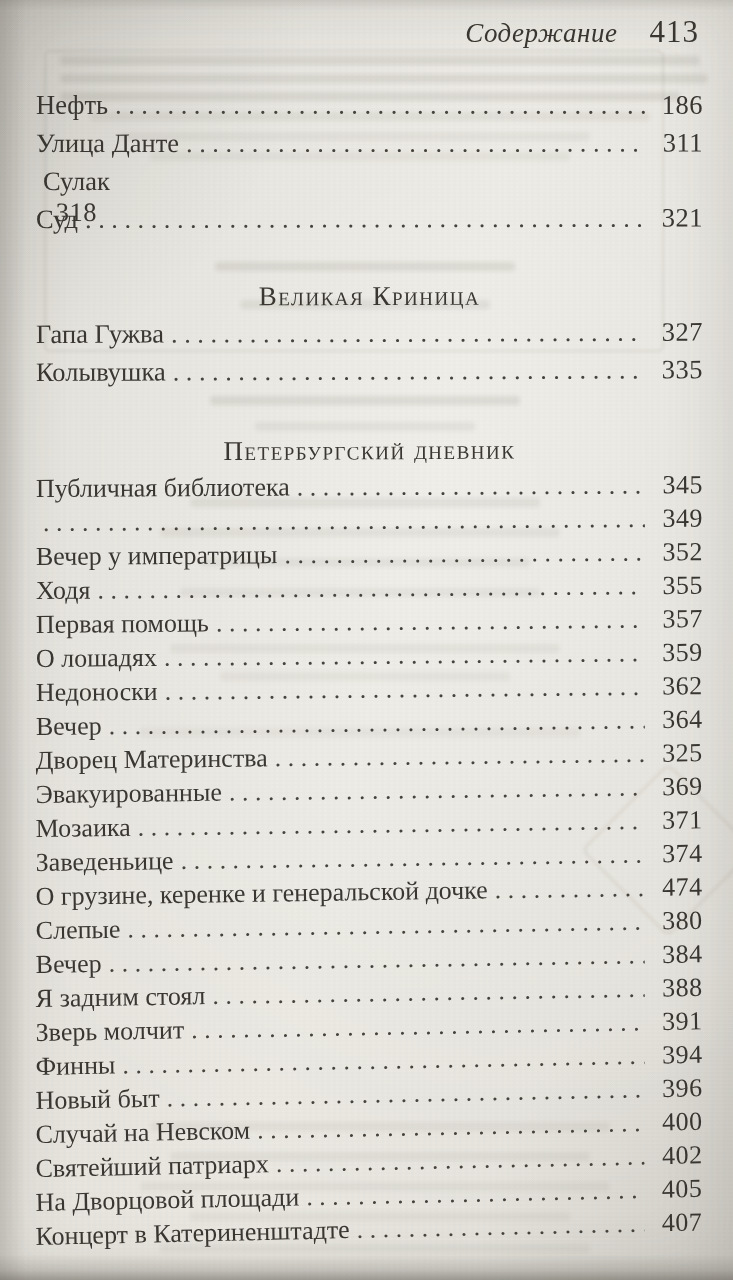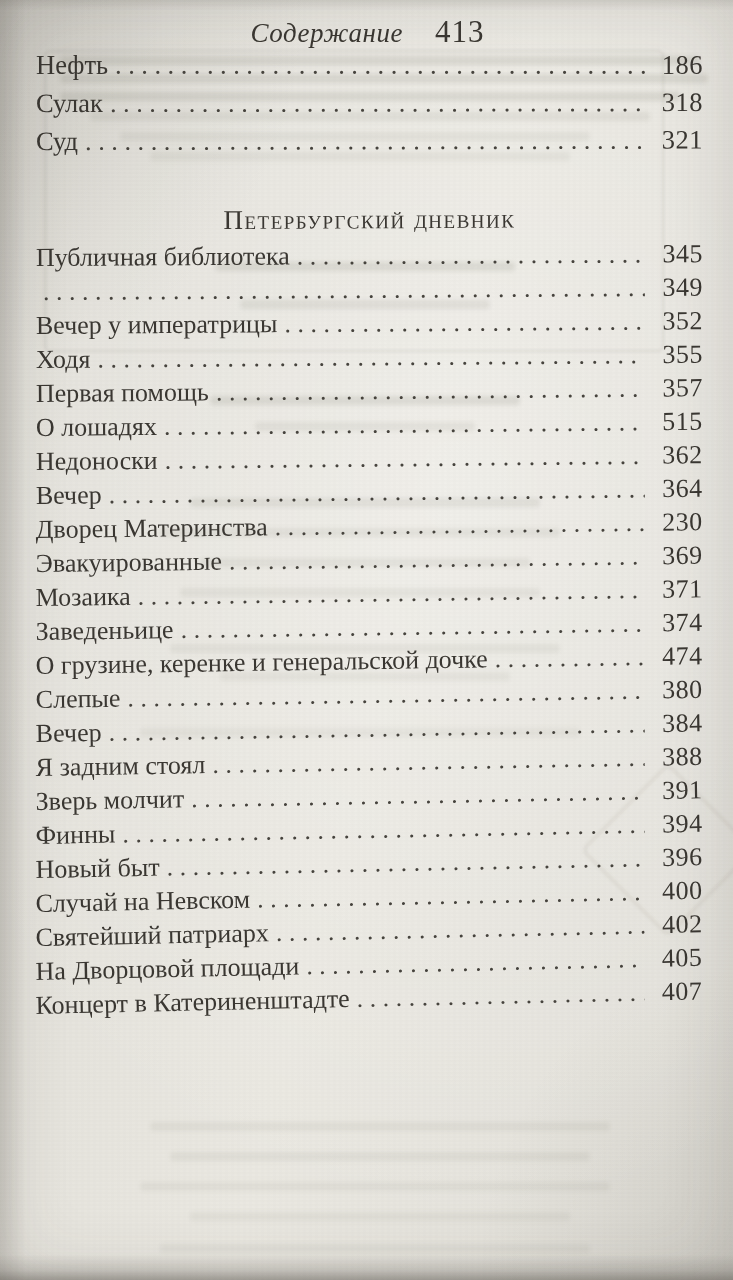--- a/index.html
+++ b/index.html
@@ -35,25 +35,25 @@
 
   
   .ghost{position:absolute;z-index:1;filter:blur(2px);}
   .ghost-line{height:9px;border-radius:4px;background:rgba(104,99,88,0.13);}
   .ghost-box{border:2px solid rgba(104,99,88,0.12);border-radius:6px;background:transparent;filter:blur(1.5px);}
   .ghost-diamond{width:118px;height:118px;border:3px solid rgba(104,99,88,0.10);
     transform:rotate(45deg);filter:blur(1.5px);border-radius:8px;}
 
   
   .content{position:absolute;left:36px;right:30px;top:14px;z-index:2;}
-  .page-header{display:flex;justify-content:center;align-items:baseline;gap:32px;padding-right:4px;}
+  .page-header{display:flex;justify-content:flex-end;align-items:baseline;gap:32px;padding-right:4px;}
   .running-title{font-style:italic;font-size:27px;letter-spacing:.5px;}
   .page-number{font-size:31px;letter-spacing:1px;}
 
-  .toc{}
+  .toc{margin-top:40px;}
   .toc-heading{
     text-align:center;font-size:27px;margin:40px 0 6px;
     font-variant-caps:small-caps;letter-spacing:1.5px;
   }
   .section-2 .toc-heading{margin:42px 0 6px;}
   .toc-row{display:flex;align-items:baseline;font-size:26.5px;height:38px;}
   .section-2 .toc-row{height:34px;font-size:26px;}
   .entry-title{white-space:nowrap;}
   .leader{flex:1 1 auto;overflow:hidden;white-space:nowrap;margin:0 4px 0 7px;
     letter-spacing:6.5px;color:#46433d;}
@@ -98,29 +98,49 @@
     <span class="page-number">413</span>
   </div>
 
   <div class="toc">
       <div class="toc-section section-0">
         <div class="toc-row tiltline" style="transform: rotate(0deg);">
     <span class="entry-title">Нефть</span>
     <span class="leader"></span>
     <span class="entry-page">186</span>
   </div>
-        <div class="toc-row tiltline" style="transform: rotate(-0.084deg);">
+        <div class="toc-row tiltline" style="transform: rotate(-0.042deg);">
+    <span class="entry-title">Улица Данте</span>
+    <span class="leader"></span>
+    <span class="entry-page">311</span>
+  </div>
+        <div class="toc-row tiltline" style="transform: rotate(-0.084deg); flex-direction: column;">
     <span class="entry-title">Сулак</span>
     <span class="leader"></span>
     <span class="entry-page">318</span>
   </div>
         <div class="toc-row tiltline" style="transform: rotate(-0.126deg);">
     <span class="entry-title">Суд</span>
     <span class="leader"></span>
     <span class="entry-page">321</span>
+  </div>
+      </div>
+      <div class="toc-section section-1">
+        <div class="toc-heading tiltline" style="transform: rotate(-0.168deg);">
+    <span>Великая Криница</span>
+  </div>
+        <div class="toc-row tiltline" style="transform: rotate(-0.21deg);">
+    <span class="entry-title">Гапа Гужва</span>
+    <span class="leader"></span>
+    <span class="entry-page">327</span>
+  </div>
+        <div class="toc-row tiltline" style="transform: rotate(-0.252deg);">
+    <span class="entry-title">Колывушка</span>
+    <span class="leader"></span>
+    <span class="entry-page">335</span>
   </div>
       </div>
       <div class="toc-section section-2">
         <div class="toc-heading tiltline" style="transform: rotate(-0.294deg);">
     <span>Петербургский дневник</span>
   </div>
         <div class="toc-row tiltline" style="transform: rotate(-0.336deg);">
     <span class="entry-title">Публичная библиотека</span>
     <span class="leader"></span>
     <span class="entry-page">345</span>
@@ -140,36 +160,36 @@
     <span class="entry-page">355</span>
   </div>
         <div class="toc-row tiltline" style="transform: rotate(-0.504deg);">
     <span class="entry-title">Первая помощь</span>
     <span class="leader"></span>
     <span class="entry-page">357</span>
   </div>
         <div class="toc-row tiltline" style="transform: rotate(-0.546deg);">
     <span class="entry-title">О лошадях</span>
     <span class="leader"></span>
-    <span class="entry-page">515</span>
+    <span class="entry-page">359</span>
   </div>
         <div class="toc-row tiltline" style="transform: rotate(-0.588deg);">
     <span class="entry-title">Недоноски</span>
     <span class="leader"></span>
     <span class="entry-page">362</span>
   </div>
         <div class="toc-row tiltline" style="transform: rotate(-0.63deg);">
     <span class="entry-title">Вечер</span>
     <span class="leader"></span>
     <span class="entry-page">364</span>
   </div>
         <div class="toc-row tiltline" style="transform: rotate(-0.672deg);">
     <span class="entry-title">Дворец Материнства</span>
     <span class="leader"></span>
-    <span class="entry-page">230</span>
+    <span class="entry-page">325</span>
   </div>
         <div class="toc-row tiltline" style="transform: rotate(-0.714deg);">
     <span class="entry-title">Эвакуированные</span>
     <span class="leader"></span>
     <span class="entry-page">369</span>
   </div>
         <div class="toc-row tiltline" style="transform: rotate(-0.756deg);">
     <span class="entry-title">Мозаика</span>
     <span class="leader"></span>
     <span class="entry-page">371</span>

